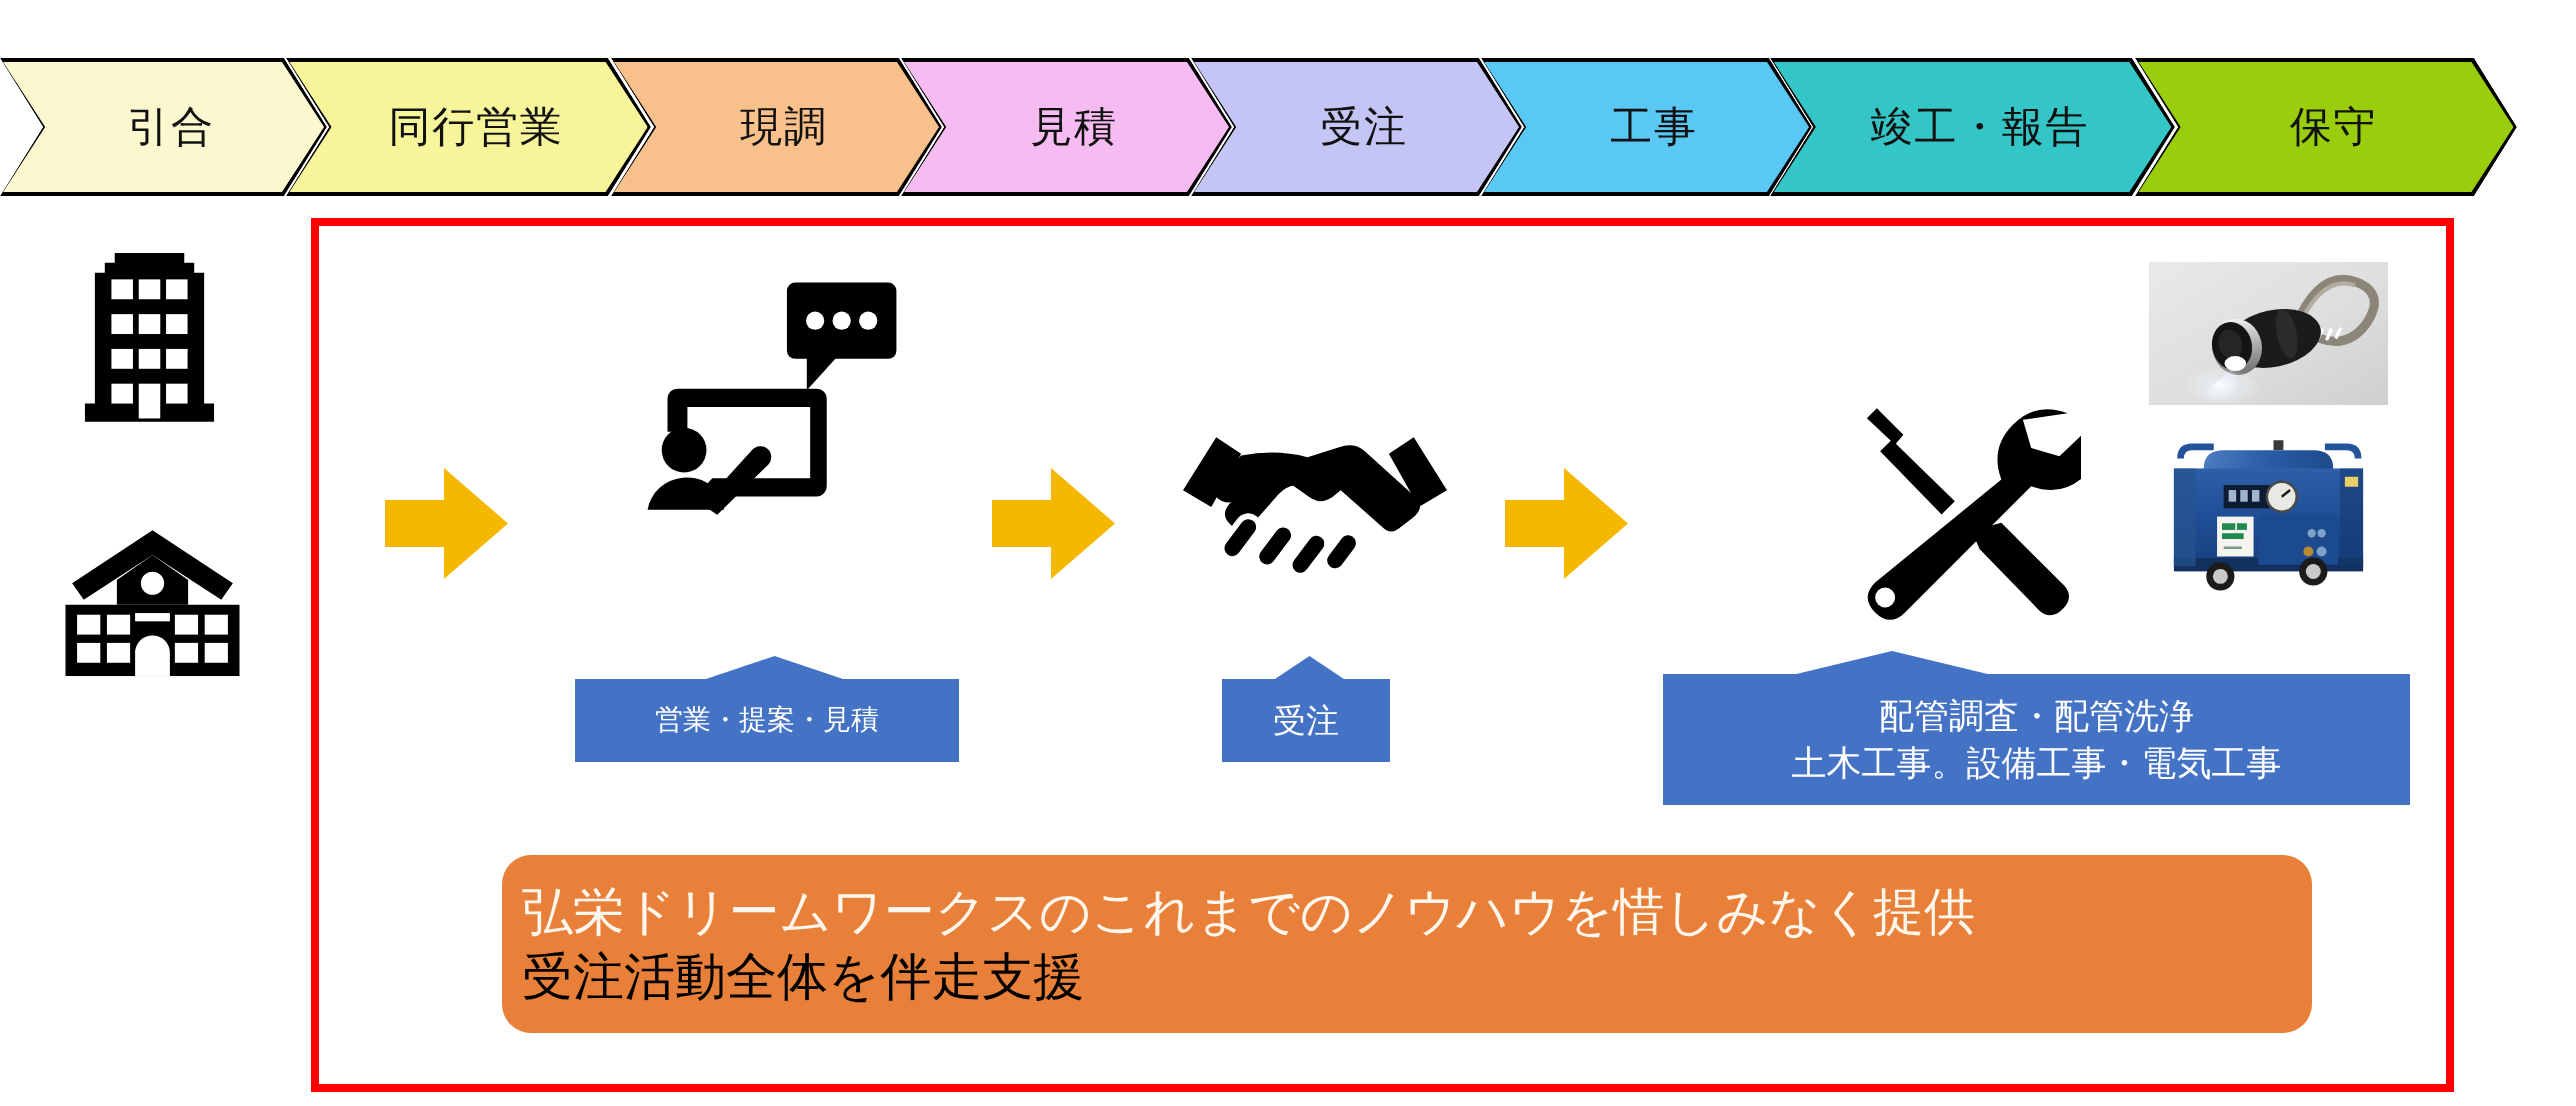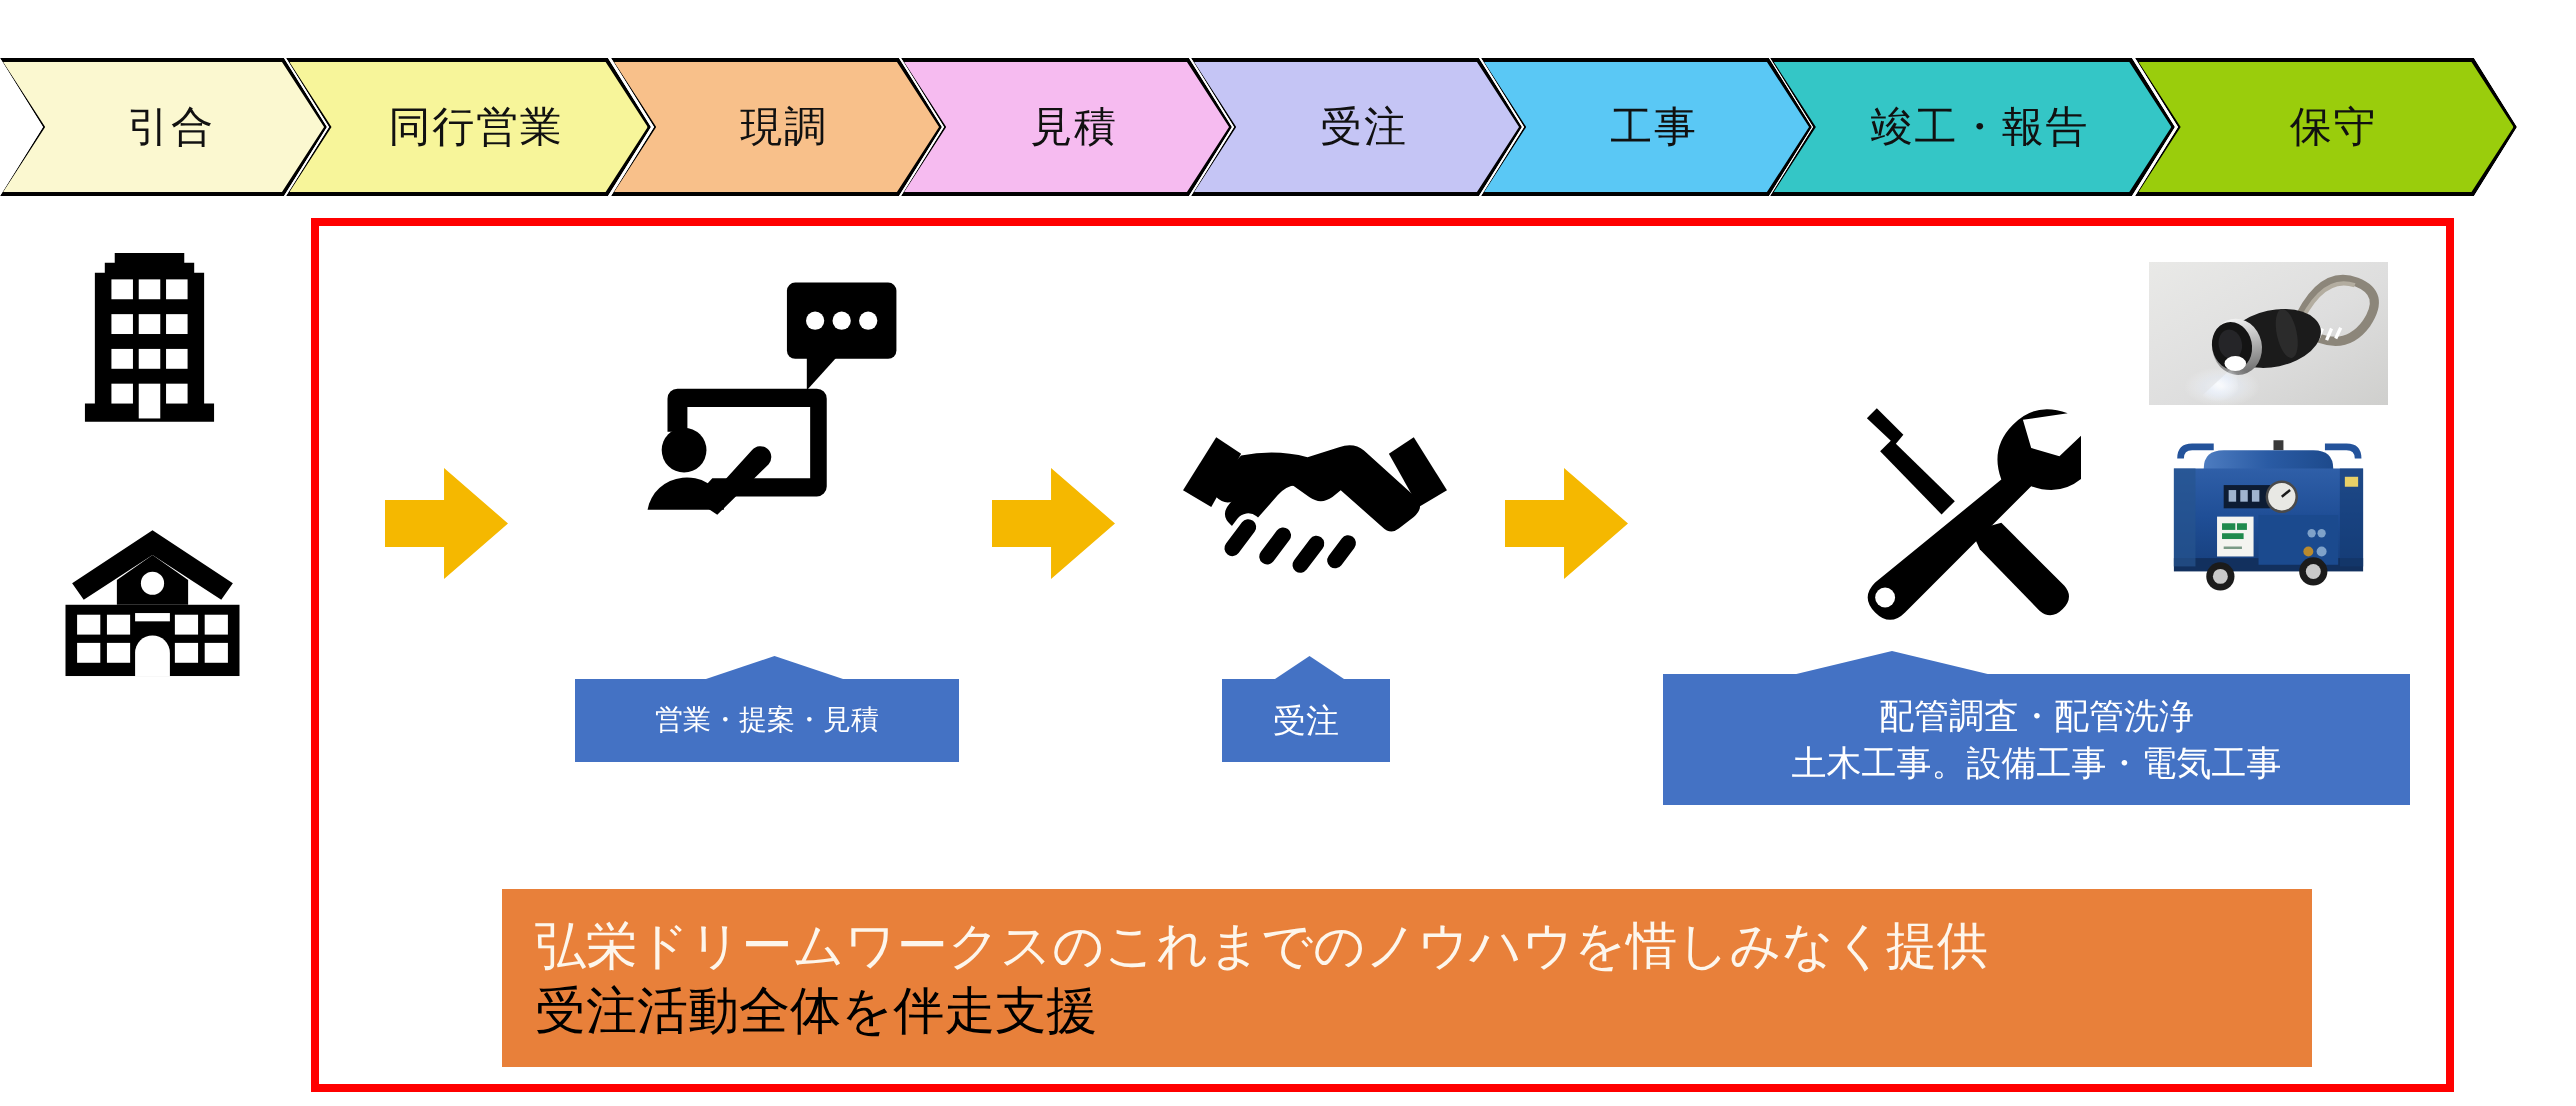--- a/index.html
+++ b/index.html
@@ -85,27 +85,28 @@
   }
   .banner .btxt{
     line-height:1.32;
     white-space:nowrap;
     position:relative;z-index:2;
   }
 
   
   .orange-box{
     position:absolute;
-    left:502px; top:889px;
+    left:502px; top:855px;
     width:1810px; height:178px;
     background:#e8803a;
     display:flex;flex-direction:column;
     justify-content:center;
     box-sizing:border-box;
-    padding-left:33px;
+    padding-left:20px;
+    border-radius:29px;
   }
   .orange-box .oline{
     color:#fdf6ec;
     font-size:51px;
     line-height:1.28;
     white-space:nowrap;
     letter-spacing:0px;
   }
 
   

